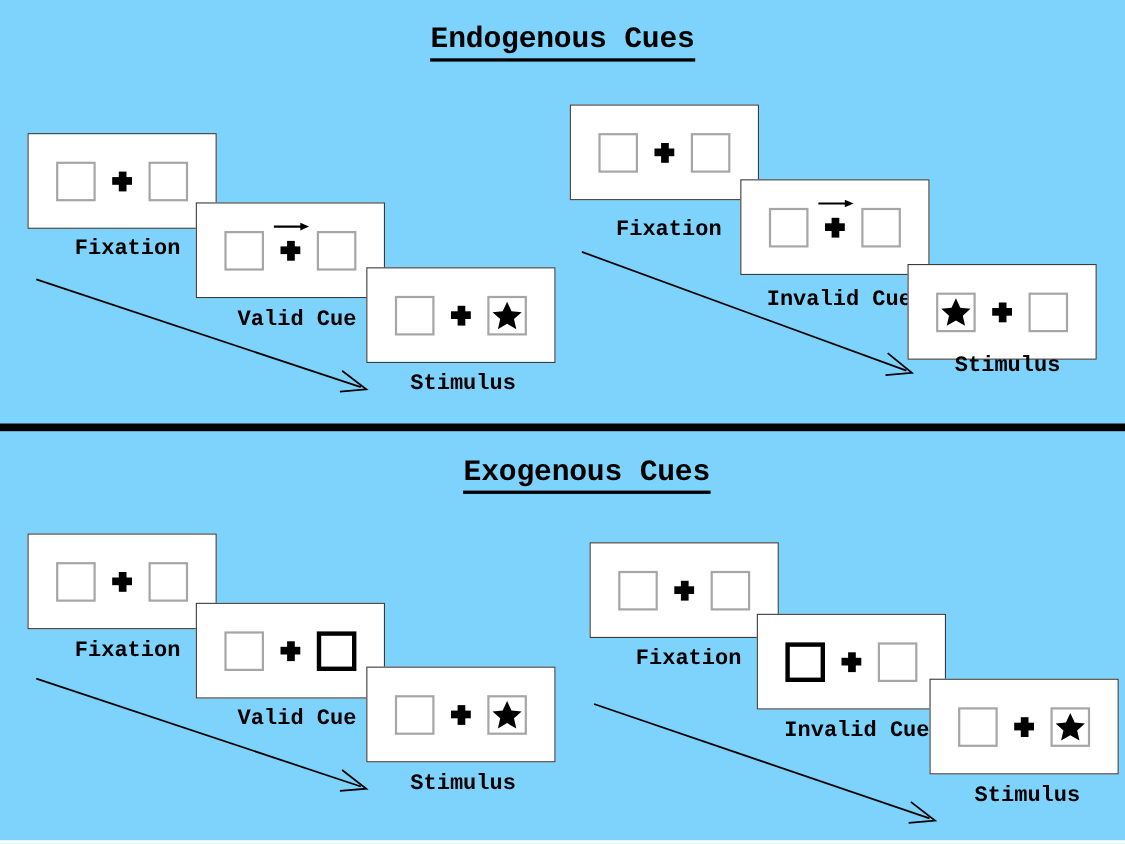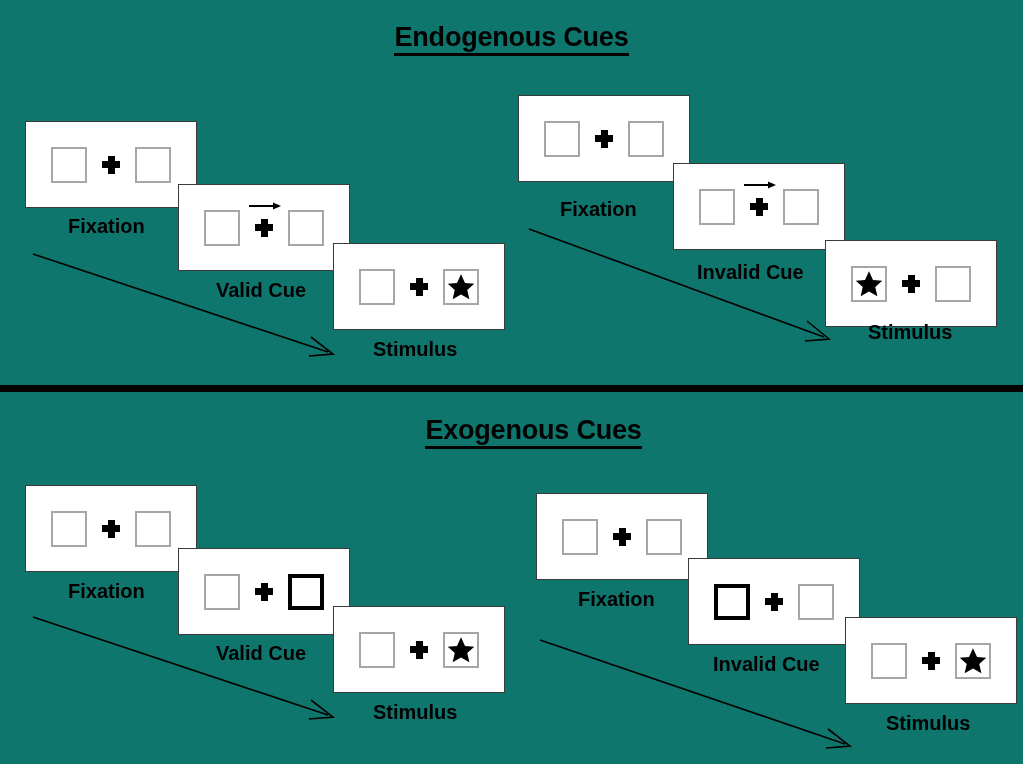--- a/index.html
+++ b/index.html
@@ -7,22 +7,23 @@
     padding: 0;
     background: #ffffff;
   }
   body {
     font-family: "Liberation Sans", sans-serif;
   }
   #canvas {
     position: relative;
     width: 1023px;
     height: 764px;
-    background: #0f766e;
+    background: #7dd3fc;
     overflow: hidden;
+    font-family: Liberation Mono, monospace;
   }
 
   
   .section-title {
     position: absolute;
     left: 0;
     width: 1023px;
     text-align: center;
     font-size: 27px;
     font-weight: bold;

